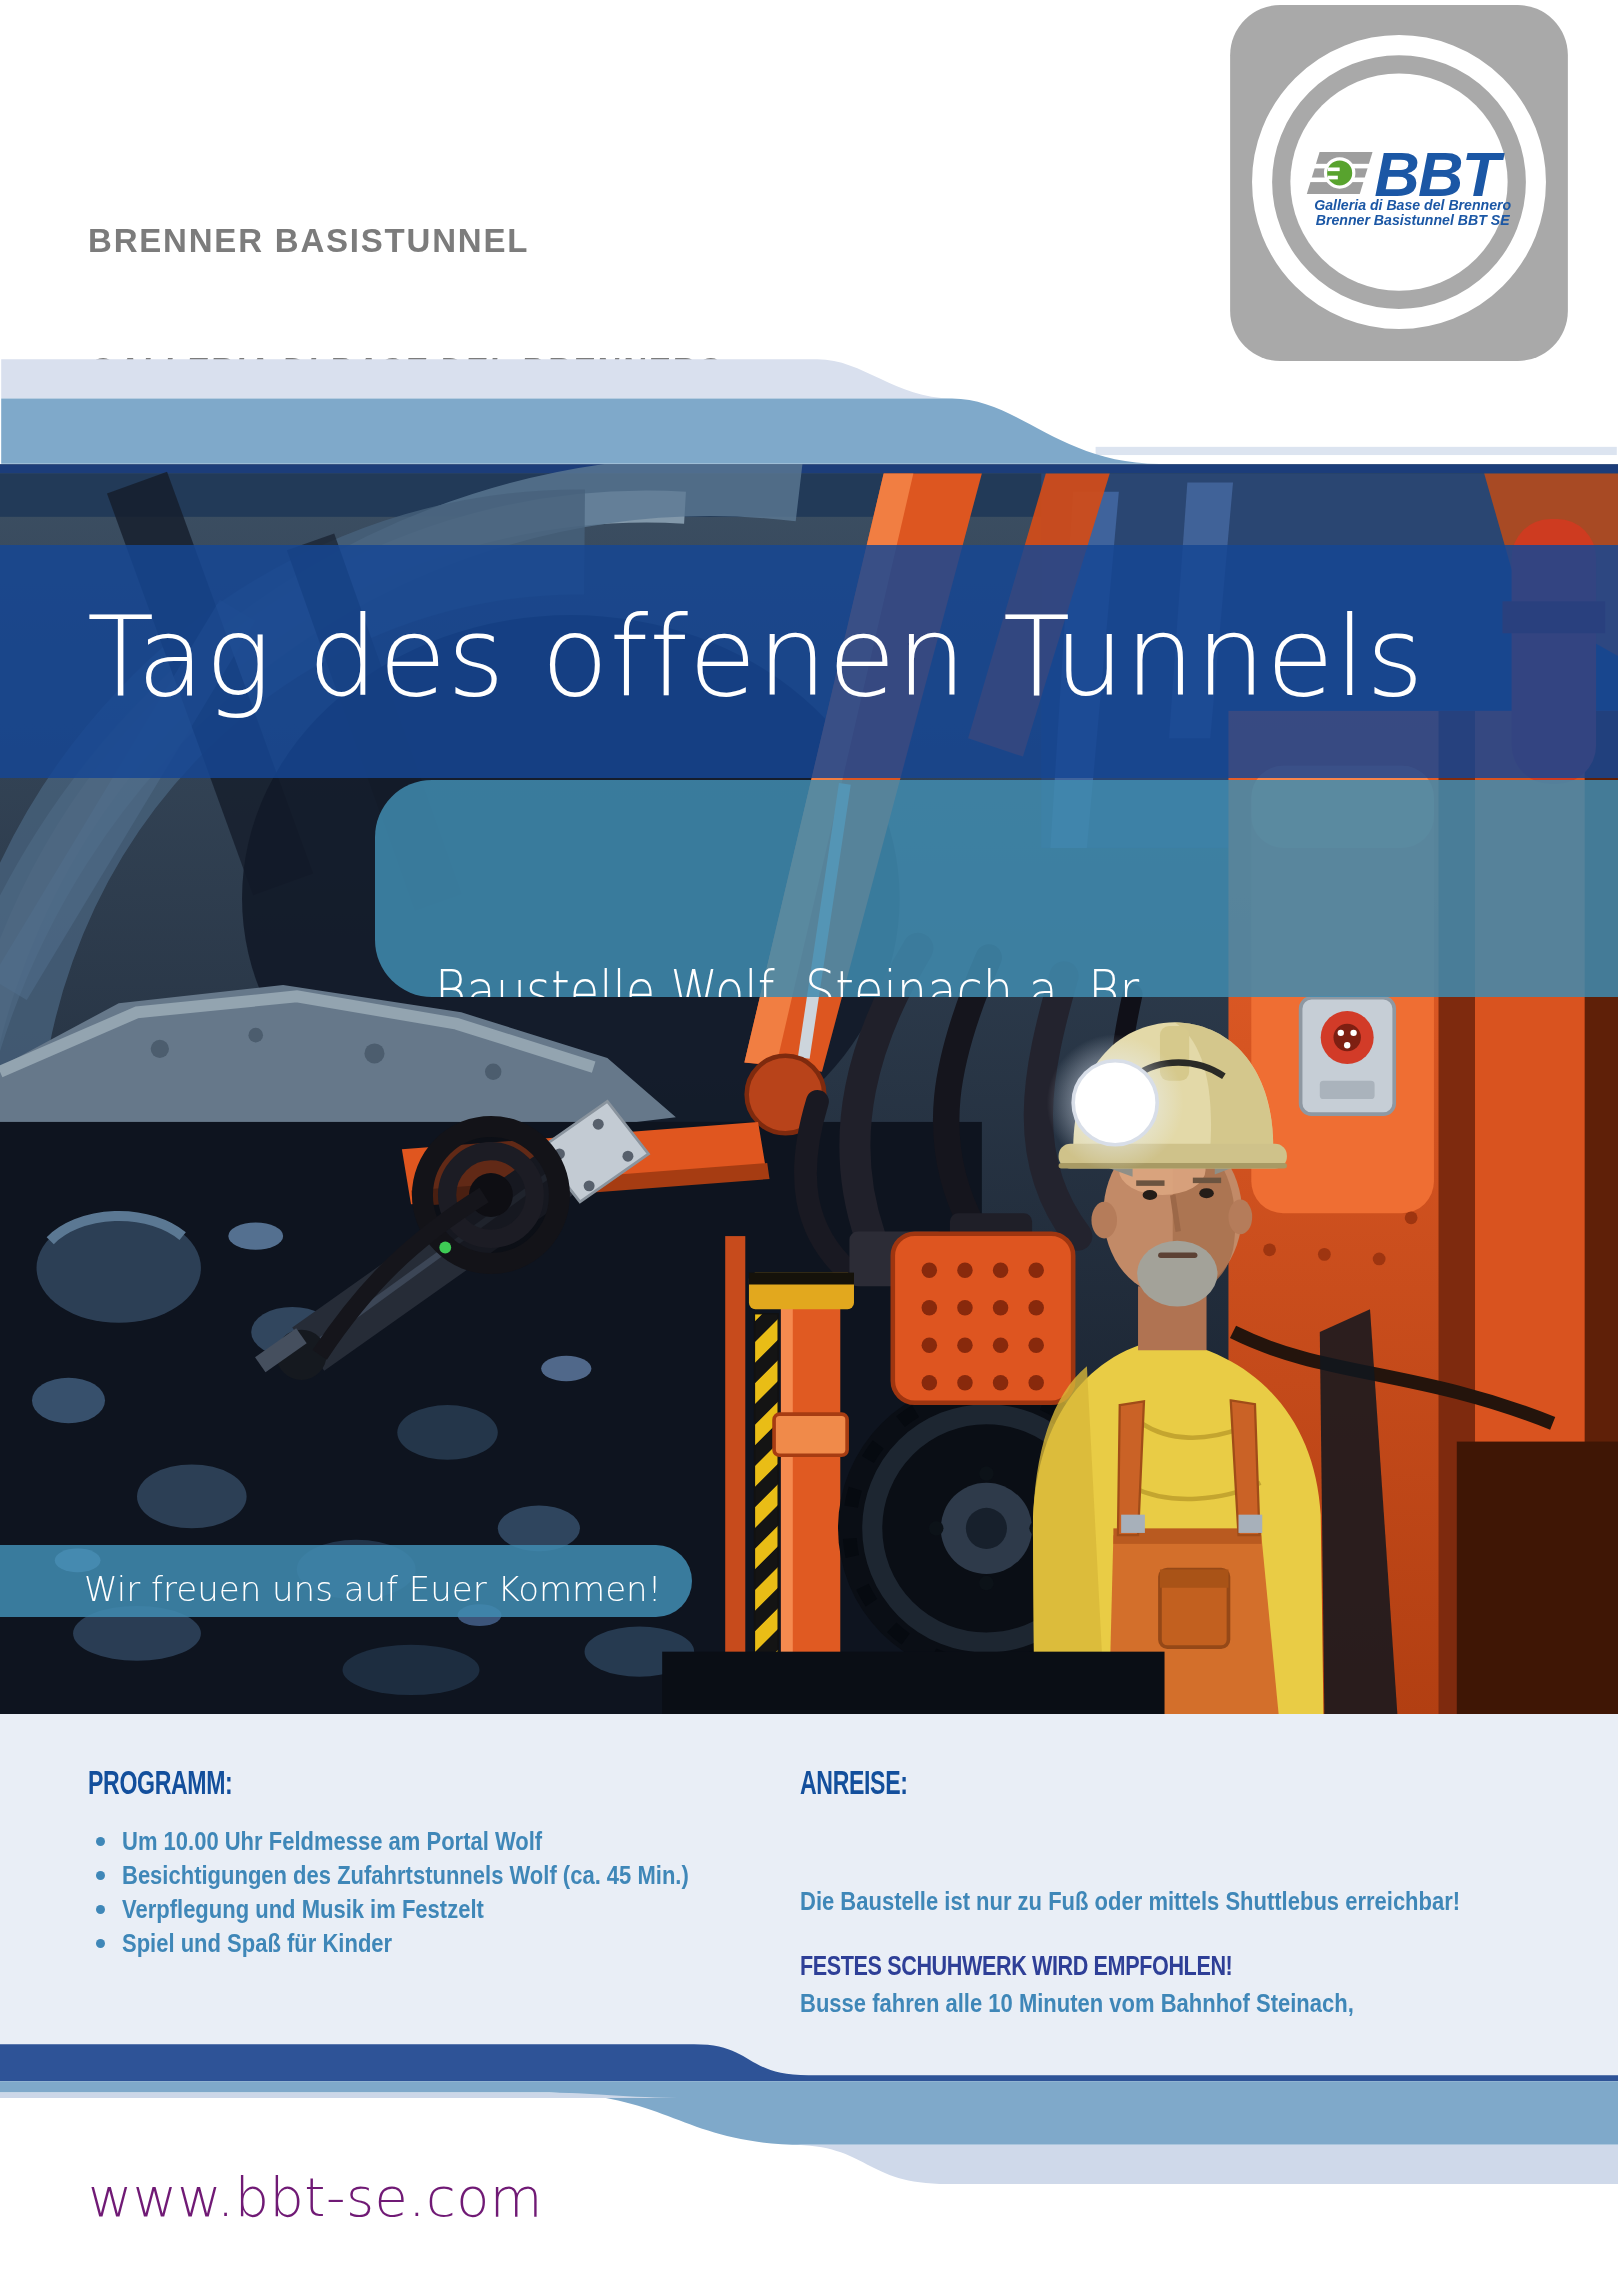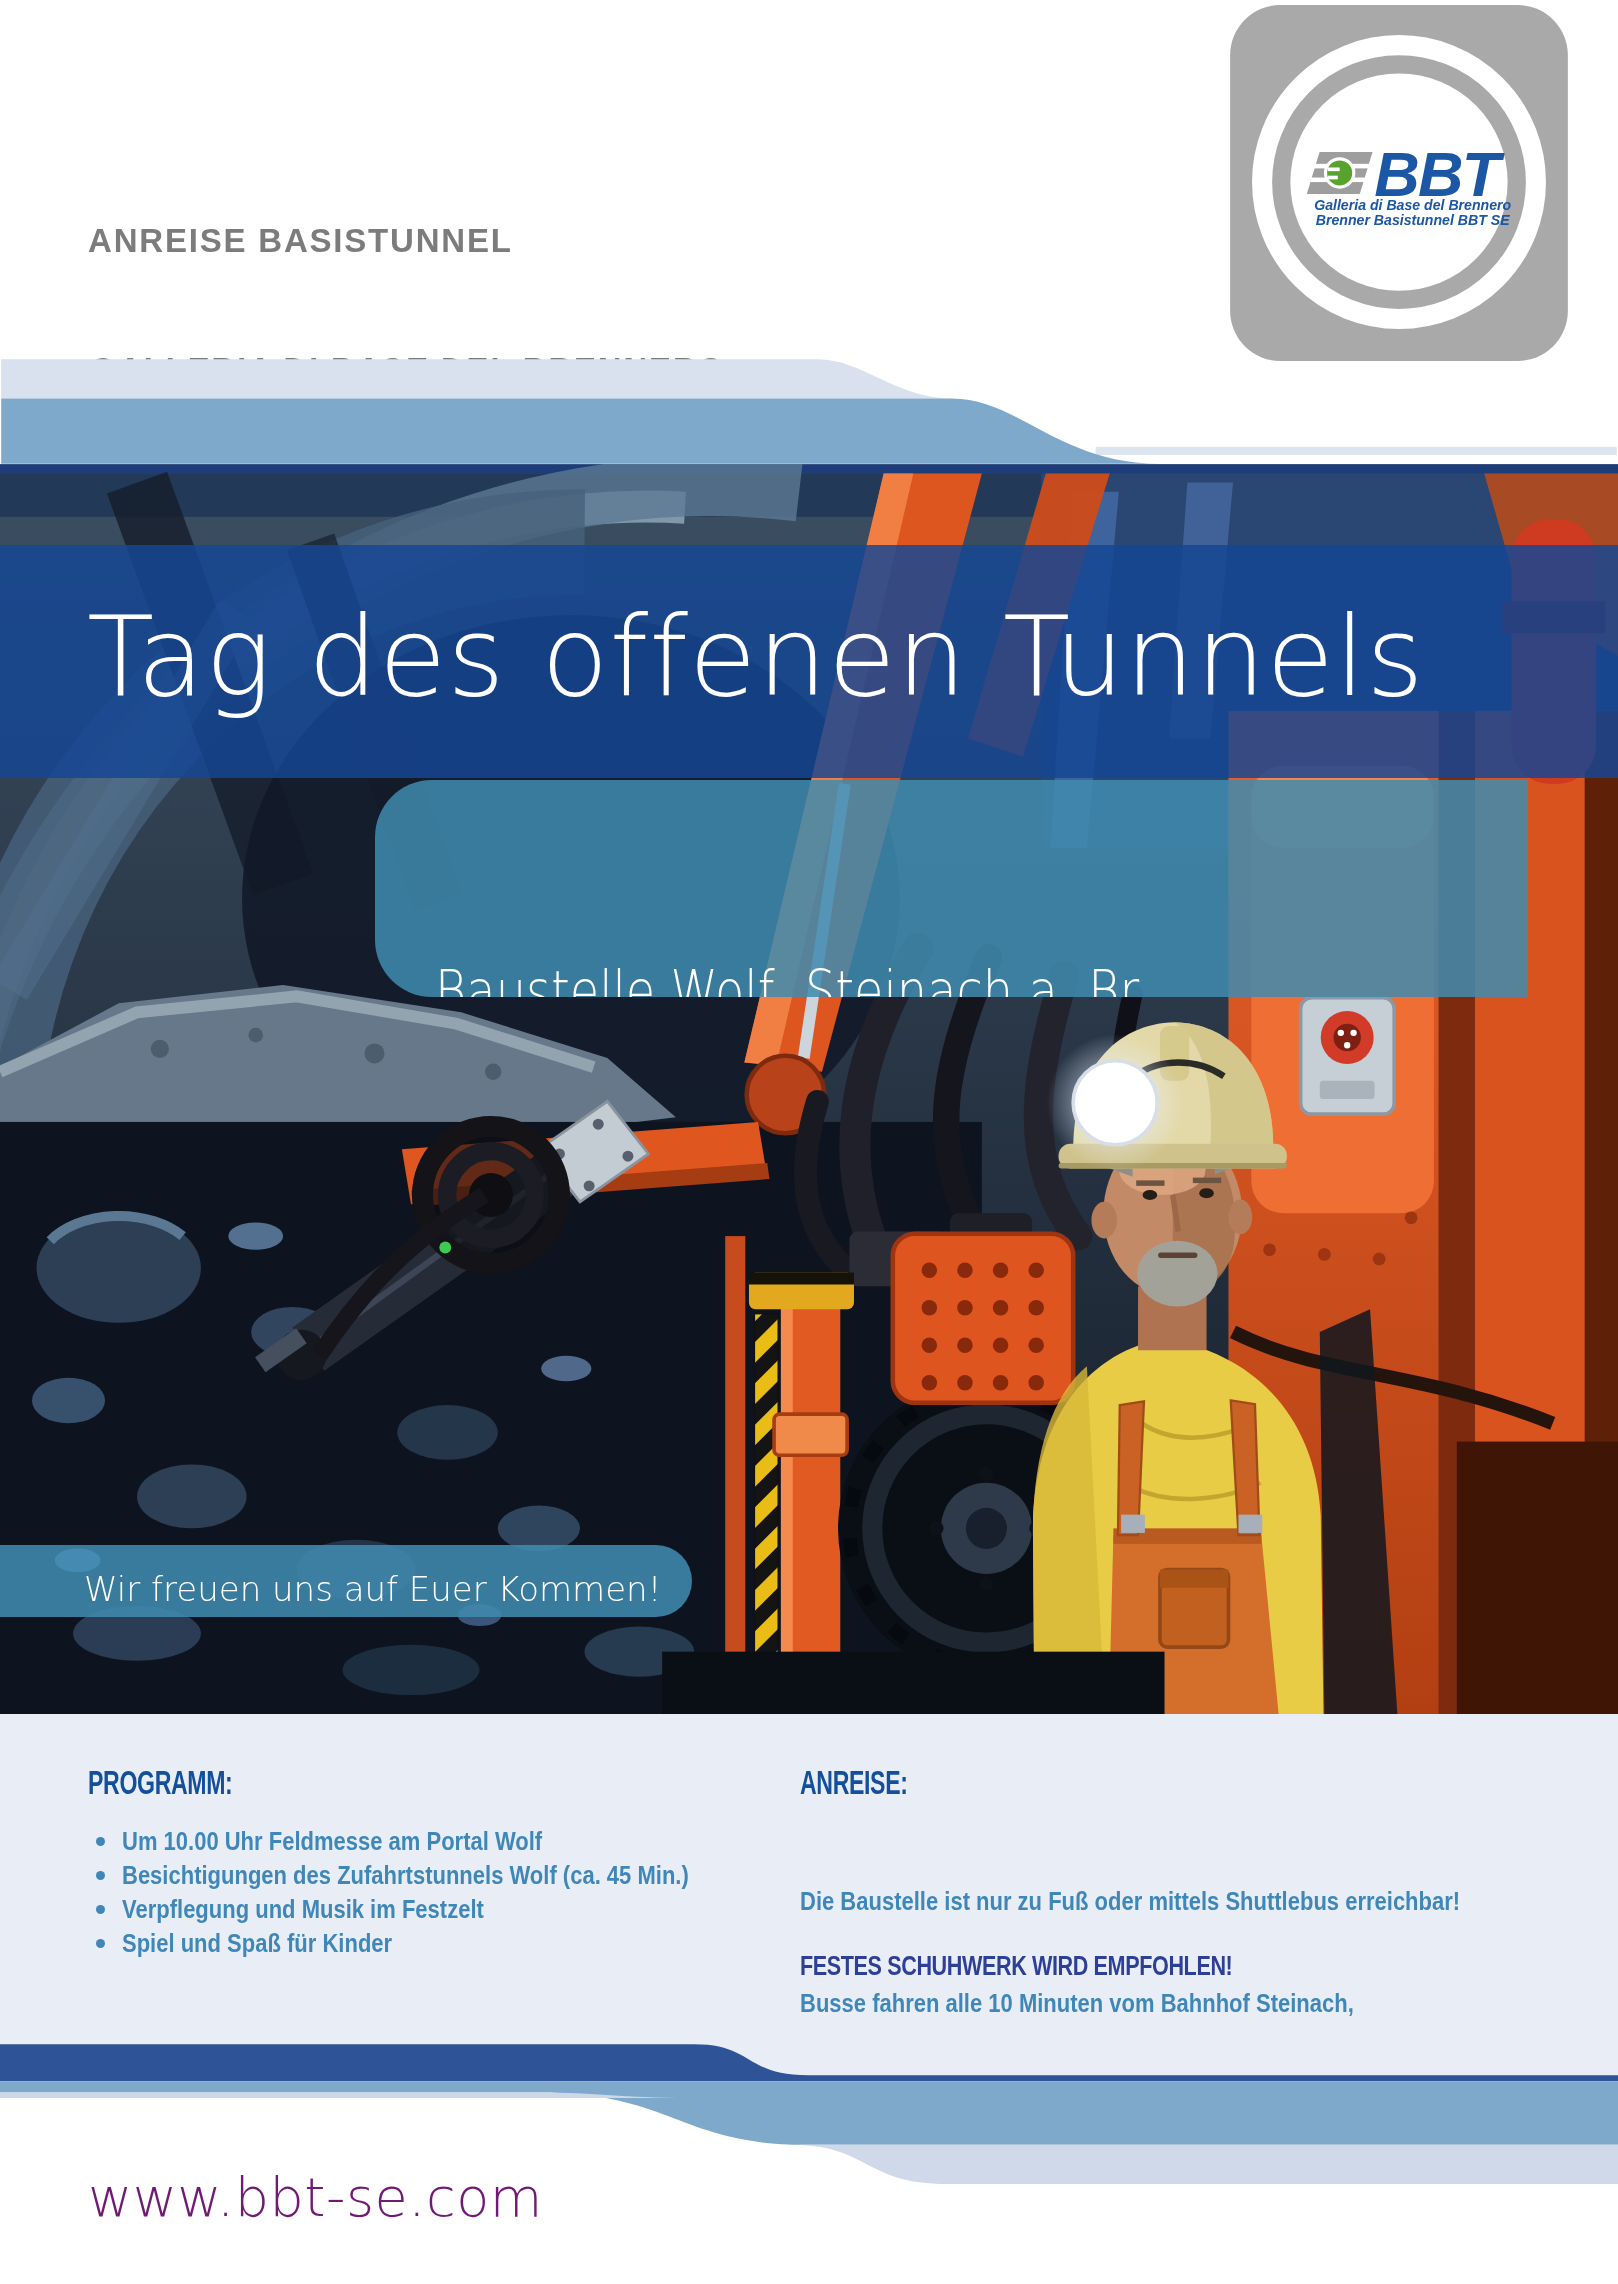--- a/index.html
+++ b/index.html
@@ -18,21 +18,21 @@
   
   .photo{position:absolute;left:0;top:464px;width:1618px;height:1251px;}
 
   
   .title-band{position:absolute;left:0;top:545px;width:1618px;height:233px;
     background:rgba(22,70,148,0.84);z-index:5;overflow:hidden;padding-left:33px;}
   .title-band .t{position:absolute;left:87px;top:0;height:233px;line-height:225px;
     font-family:"DejaVu Sans","Liberation Sans",sans-serif;font-weight:200;
     font-size:110px;color:#ffffff;letter-spacing:0.9px;white-space:pre;}
 
-  .sub-band{position:absolute;left:375px;top:780px;width:1153px;height:217px;
+  .sub-band{position:absolute;left:375px;top:780px;width:1244px;height:217px;
     background:rgba(64,138,175,0.86);border-radius:57px 0 0 57px;z-index:5;overflow:hidden;}
   .sub-band .inner{position:absolute;left:60px;top:39px;
     font-family:"DejaVu Sans","Liberation Sans",sans-serif;font-weight:200;
     font-size:57px;line-height:69px;color:#ffffff;white-space:pre;
     transform:scaleX(0.84);transform-origin:left top;}
 
   .welcome-band{position:absolute;left:0;top:1545px;width:692px;height:72px;
     background:rgba(64,138,175,0.88);border-radius:0 45px 45px 0;z-index:5;overflow:hidden;}
   .welcome-band .t{position:absolute;left:84px;top:0;height:90px;line-height:88px;
     font-family:"DejaVu Sans","Liberation Sans",sans-serif;font-weight:200;
@@ -62,21 +62,21 @@
   .website{position:absolute;left:88px;top:2166px;
     font-family:"DejaVu Sans","Liberation Sans",sans-serif;font-weight:200;
     font-size:54px;color:#701a75;letter-spacing:0.5px;white-space:pre;}
 </style>
 </head>
 <body>
 
 <div class="page">
 
   <div class="brand">
-    <div class="l1">ANREISE BASISTUNNEL</div>
+    <div class="l1">BRENNER BASISTUNNEL</div>
     <div class="l2">GALLERIA DI BASE DEL BRENNERO</div>
   </div>
 
   <div class="logo-box">
     <svg width="338" height="356" viewBox="0 0 740 780">
       <rect x="0" y="0" width="740" height="780" rx="110" fill="#a9a9a9"></rect>
       <circle cx="370" cy="388" r="300" fill="none" stroke="#ffffff" stroke-width="44"></circle>
       <circle cx="370" cy="388" r="238" fill="#ffffff"></circle>
       <g>
         <polygon points="196,322 312,322 284,414 168,414" fill="#9e9e9e"></polygon>

